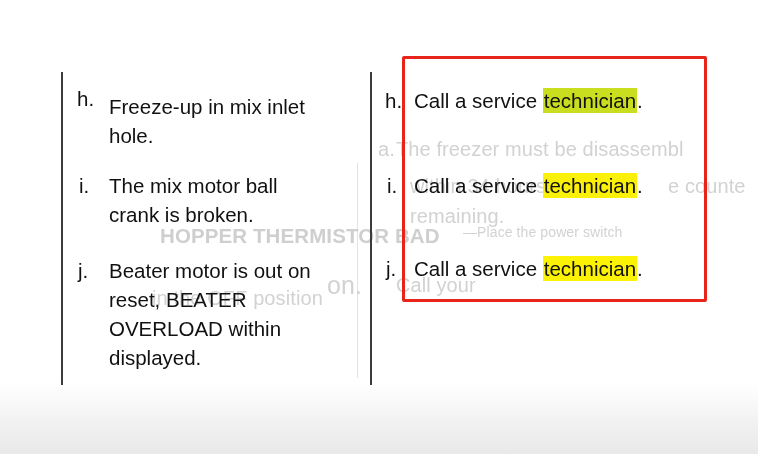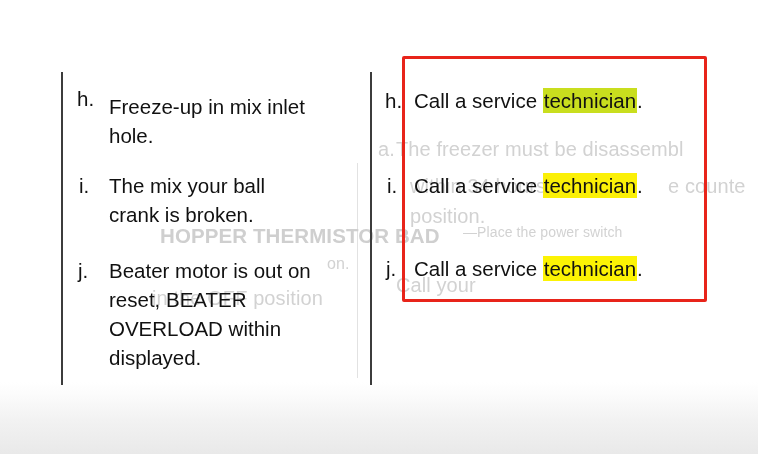--- a/index.html
+++ b/index.html
@@ -95,44 +95,44 @@
     <div class="ghost-rule" style="left:357px; top:163px; height:215px;"></div>
 
     <span class="ghost" style="left:378px; top:138px; font-size:20px;">a.</span>
 
     <span class="ghost" style="left:396px; top:138px; font-size:20px;">The freezer must be disassembl</span>
 
     <span class="ghost" style="left:410px; top:175px; font-size:20px;">within 34 hours</span>
 
     <span class="ghost" style="left:668px; top:175px; font-size:20px;">e counte</span>
 
-    <span class="ghost" style="left:410px; top:205px; font-size:20px;">position.</span>
+    <span class="ghost" style="left:410px; top:205px; font-size:20px;">remaining.</span>
 
     <span class="ghost bold" style="left:160px; top:224px; font-size:20.5px;">HOPPER THERMISTOR BAD</span>
 
     <span class="ghost" style="left:463px; top:224px; font-size:14px;">—Place the power switch</span>
 
     <span class="ghost" style="left:152px; top:255px; font-size:20px;margin-top:32px;">in the OFF position</span>
 
-    <span class="ghost" style="left:327px; top:255px; font-size:16px;">on.</span>
+    <span class="ghost" style="left:327px; top:271px; font-size:25px;">on.</span>
 
     <span class="ghost" style="left:396px; top:258px; font-size:20px;margin-top:16px;">Call your</span>
   </div>
 
   <div class="rule" style="left:61px; top:72px; height:313px;"></div>
   <div class="rule" style="left:370px; top:72px; height:313px;"></div>
 
   <div>
 
     <span class="marker" style="left:77px; top:84px;">h.</span>
     <span class="item" style="left:109px; top:84px; width:245px;margin-top:8px;">Freeze-up in mix inlet
 hole.</span>
 
     <span class="marker" style="left:79px; top:171px;">i.</span>
-    <span class="item" style="left:109px; top:171px; width:245px;">The mix your ball
+    <span class="item" style="left:109px; top:171px; width:245px;">The mix motor ball
 crank is broken.</span>
 
     <span class="marker" style="left:78px; top:256px;">j.</span>
     <span class="item" style="left:109px; top:256px; width:250px;">Beater motor is out on
 reset, BEATER
 OVERLOAD within
 displayed.</span>
   </div>
 
   <div>

